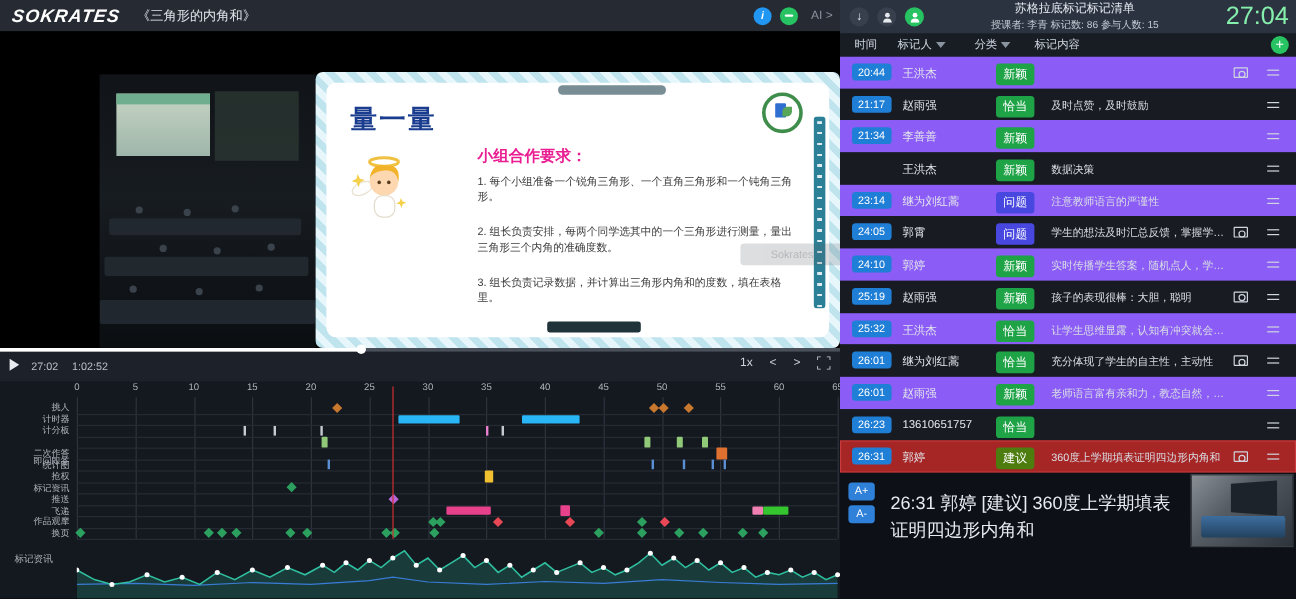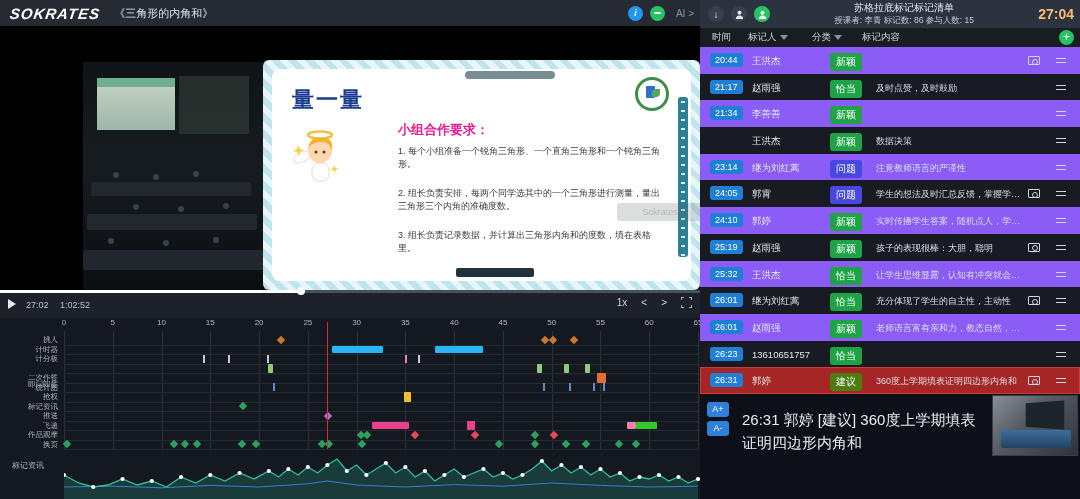--- a/index.html
+++ b/index.html
@@ -64,21 +64,21 @@
 
   
   #right{position:absolute;left:700px;top:0;width:380px;height:499px;background:#14181d;}
   #rheader{position:absolute;left:0;top:0;width:380px;height:28px;background:#2b3340;display:flex;align-items:center;}
   #rheader-icons{display:flex;gap:7px;margin-left:8px;}
   .hic{width:16px;height:16px;border-radius:50%;background:#39404d;display:flex;align-items:center;justify-content:center;color:#e6eaef;font-size:10px;}
   .hic.green{background:#27c261;}
   #rtitle-wrap{flex:1;text-align:center;line-height:1.25;}
   #rtitle{color:#e4e9f0;font-size:10px;}
   #rsubtitle{color:#c3cad4;font-size:8.5px;}
-  #rtimer{color:#fdba74;font-weight:bold;font-size:14px;margin-right:6px;}
+  #rtimer{color:#86efac;font-weight:normal;font-size:21px;margin-right:6px;}
 
   #thead{position:absolute;left:0;top:28px;width:380px;height:19px;background:#181d24;color:#cfd6df;font-size:9.5px;}
   .thcell{position:absolute;top:3px;display:flex;align-items:center;gap:3px;}
   .funnel{width:0;height:0;border-left:4px solid transparent;border-right:4px solid transparent;border-top:5px solid #8a93a0;}
   #add-btn{position:absolute;right:6px;top:2px;width:15px;height:15px;border-radius:50%;background:#27c261;color:#fff;font-size:12px;line-height:14px;text-align:center;}
 
   #rows{position:absolute;left:0;top:47px;width:380px;height:347px;overflow:hidden;}
   .trow{position:relative;width:380px;height:26.7px;}
   .trow.even{background:#8b5cf6;}
   .trow.odd{background:#181c22;padding-left:36px;}

